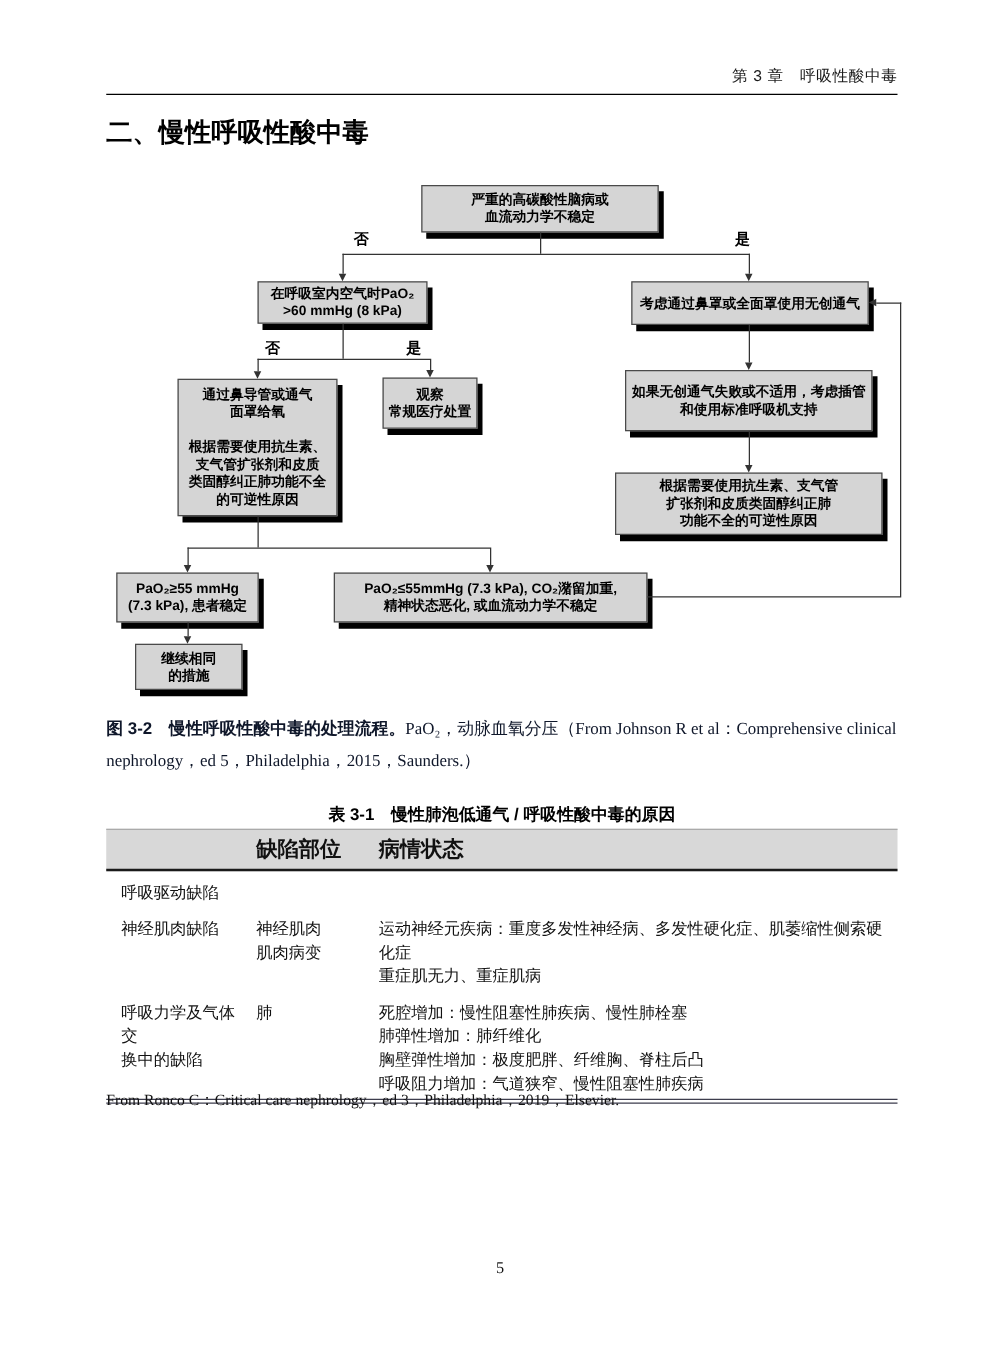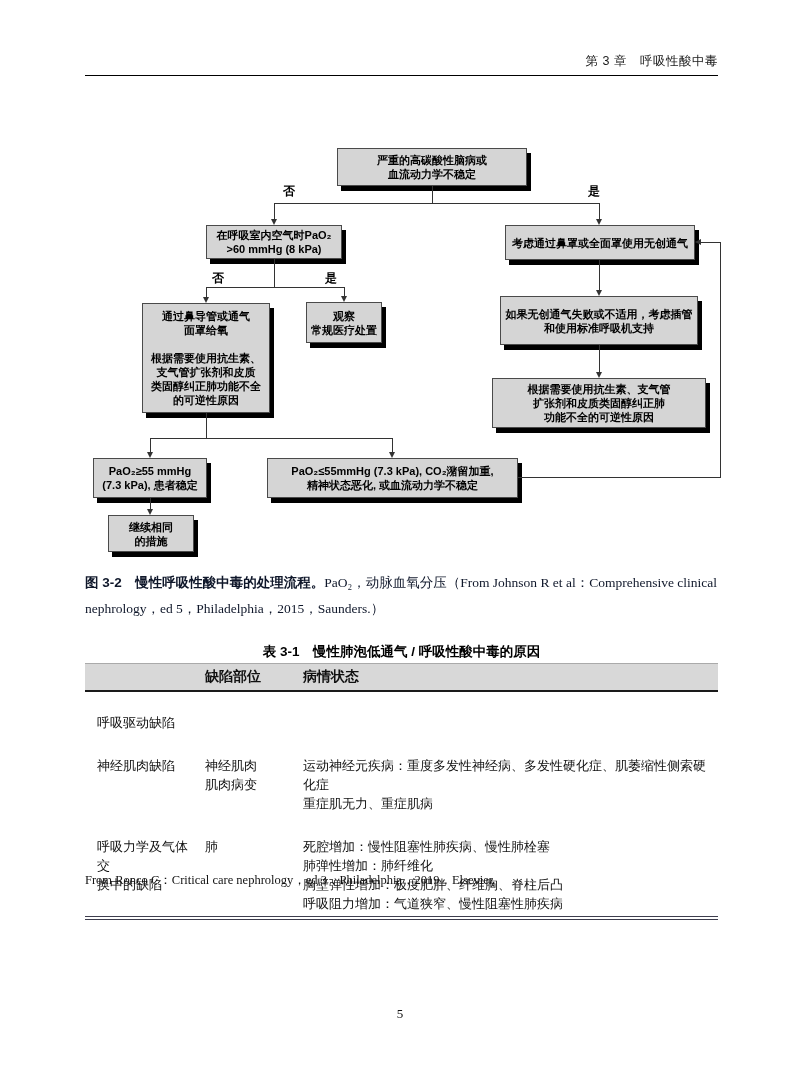--- a/index.html
+++ b/index.html
@@ -35,36 +35,37 @@
        line-height:26px;color:#0f172a;}
   .caption .cap-bold{font-family:"Liberation Sans",sans-serif;font-weight:bold;}
   .caption .cap-rest{font-family:"Liberation Serif",serif;}
 
   
   .tbl-title{position:absolute;top:643px;left:85px;width:633px;text-align:center;
        font-family:"Liberation Sans",sans-serif;font-weight:bold;font-size:13.5px;color:#000;}
   .tbl{position:absolute;top:663px;left:85px;width:633px;}
   .tbl-head{display:grid;grid-template-columns:108px 98px 1fr;background:#d8d8d8;
        border-top:1px solid #aaa;border-bottom:2px solid #1a1a1a;
-       font-family:"Liberation Sans",sans-serif;font-weight:bold;font-size:14px;}
+       font-family:"Liberation Sans",sans-serif;font-weight:bold;font-size:17px;}
   .tbl-head > div{padding:4px 0 4px 12px;}
   .tbl-row{display:grid;grid-template-columns:108px 98px 1fr;font-size:13px;line-height:19px;}
-  .tbl-row > div{padding:21px 0 3px 12px;white-space:pre-line;}
+  .tbl-row > div{padding:7px 0 3px 12px;white-space:pre-line;}
   .tbl-bottom-rule{height:2px;border-top:1px solid #3d3d4d;border-bottom:1px solid #3d3d4d;}
 
   .source{position:absolute;top:872px;left:85px;width:633px;font-size:12.5px;color:#111;}
   .page-number{position:absolute;top:1006px;left:0;width:800px;text-align:center;font-size:13px;color:#111;}
 </style>
 </head>
 <body>
 
 <div class="page">
 
   <div class="running-head">第 3 章　呼吸性酸中毒</div>
   <div class="head-rule"></div>
+  <h1 class="section-title">二、慢性呼吸性酸中毒</h1>
 
   <div class="flowchart">
 
     <div class="box" style="left:337px;top:148px;width:190px;height:38px;">严重的高碳酸性脑病或
 血流动力学不稳定</div>
     <div class="box" style="left:206px;top:225px;width:136px;height:34px;">在呼吸室内空气时PaO₂
 &gt;60 mmHg (8 kPa)</div>
     <div class="box" style="left:142px;top:303px;width:128px;height:110px;">通过鼻导管或通气
 面罩给氧
 

